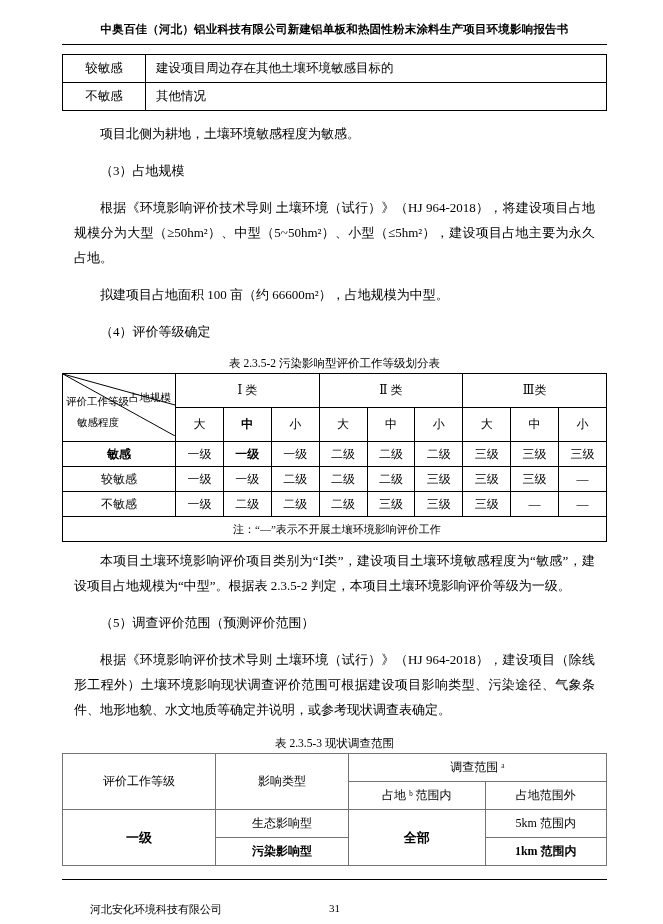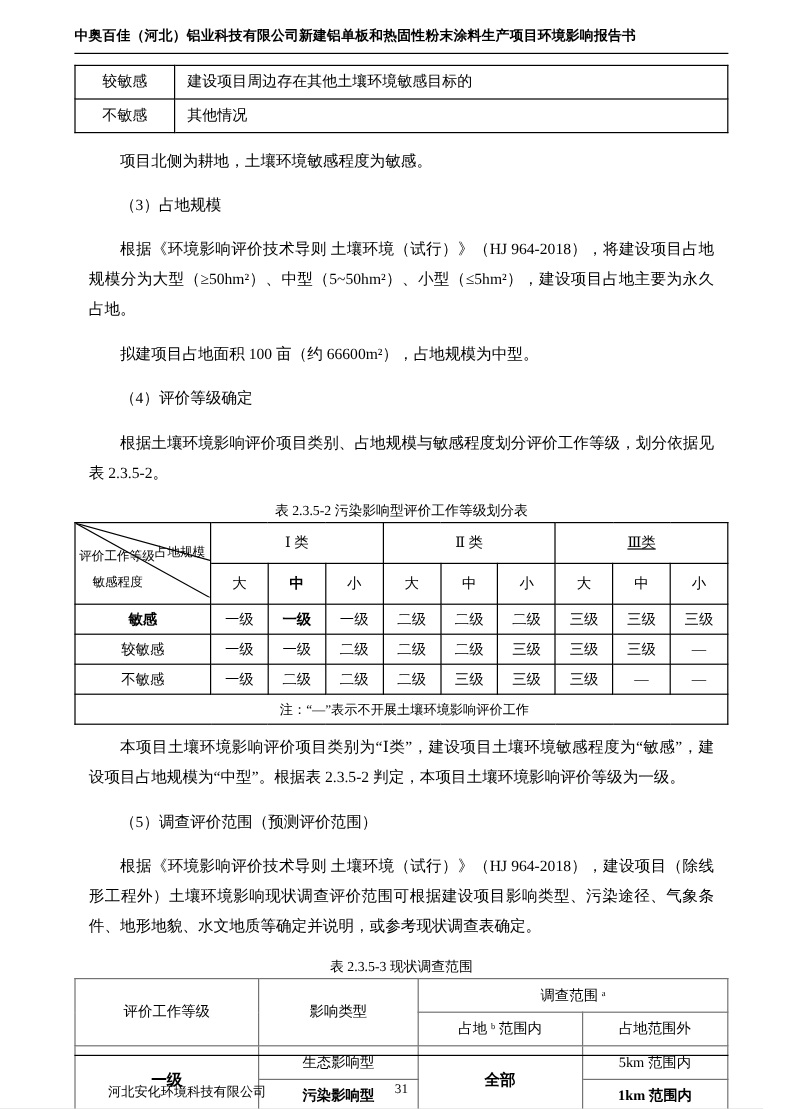--- a/index.html
+++ b/index.html
@@ -16,20 +16,21 @@
     background: #ffffff;
     position: relative;
     box-sizing: border-box;
     overflow: hidden;
   }
   .header {
     position: absolute;
     left: 62px;
     top: 22px;
     width: 545px;
+    text-align: center;
     font-size: 11.5px;
     font-weight: bold;
     letter-spacing: 0.2px;
     color: #000;
   }
   .header-rule {
     position: absolute;
     left: 62px;
     top: 44px;
     width: 545px;
@@ -184,39 +185,38 @@
           <td class="c2">其他情况</td>
         </tr>
       </tbody>
     </table>
 
     <p class="para indent2 mt10">项目北侧为耕地，土壤环境敏感程度为敏感。</p>
     <p class="para indent2">（3）占地规模</p>
     <p class="para indent2">根据《环境影响评价技术导则 土壤环境（试行）》（HJ 964-2018），将建设项目占地规模分为大型（≥50hm²）、中型（5~50hm²）、小型（≤5hm²），建设项目占地主要为永久占地。</p>
     <p class="para indent2">拟建项目占地面积 100 亩（约 66600m²），占地规模为中型。</p>
     <p class="para indent2">（4）评价等级确定</p>
-    <p class="para indent2">根据土壤环境影响评价项目类别、占地规模与敏感程度划分评价工作等级，划分依据见表 2.3.5-2。</p>
 
     <div class="caption">表 2.3.5-2  污染影响型评价工作等级划分表</div>
 
     <table class="t-grade">
       <tbody>
         <tr>
           <td class="corner-cell" rowspan="2">
             <svg width="112" height="62">
               <line x1="0" y1="0" x2="112" y2="62" stroke="#000" stroke-width="1"></line>
               <line x1="0" y1="0" x2="112" y2="31" stroke="#000" stroke-width="1"></line>
             </svg>
             <span class="lbl lbl-a">占地规模</span>
             <span class="lbl lbl-b">评价工作等级</span>
             <span class="lbl lbl-c">敏感程度</span>
           </td>
           <td colspan="3" style="height:31px;">Ⅰ 类</td>
           <td colspan="3" style="height:31px;">Ⅱ 类</td>
-          <td colspan="3" style="height:31px;text-decoration:underline;">Ⅲ类</td>
+          <td colspan="3" style="height:31px;">Ⅲ类</td>
         </tr>
         <tr>
           <td style="height:31px;">大</td>
           <td class="bold" style="height:31px;">中</td>
           <td style="height:31px;">小</td>
           <td style="height:31px;">大</td>
           <td style="height:31px;">中</td>
           <td style="height:31px;">小</td>
           <td style="height:31px;">大</td>
           <td style="height:31px;">中</td>

